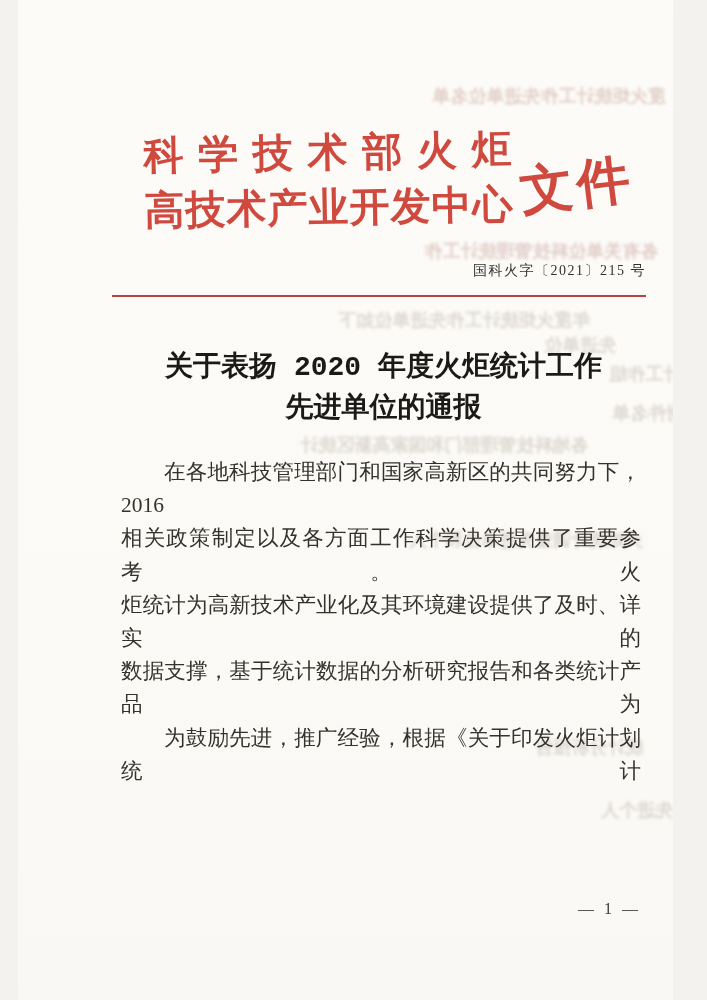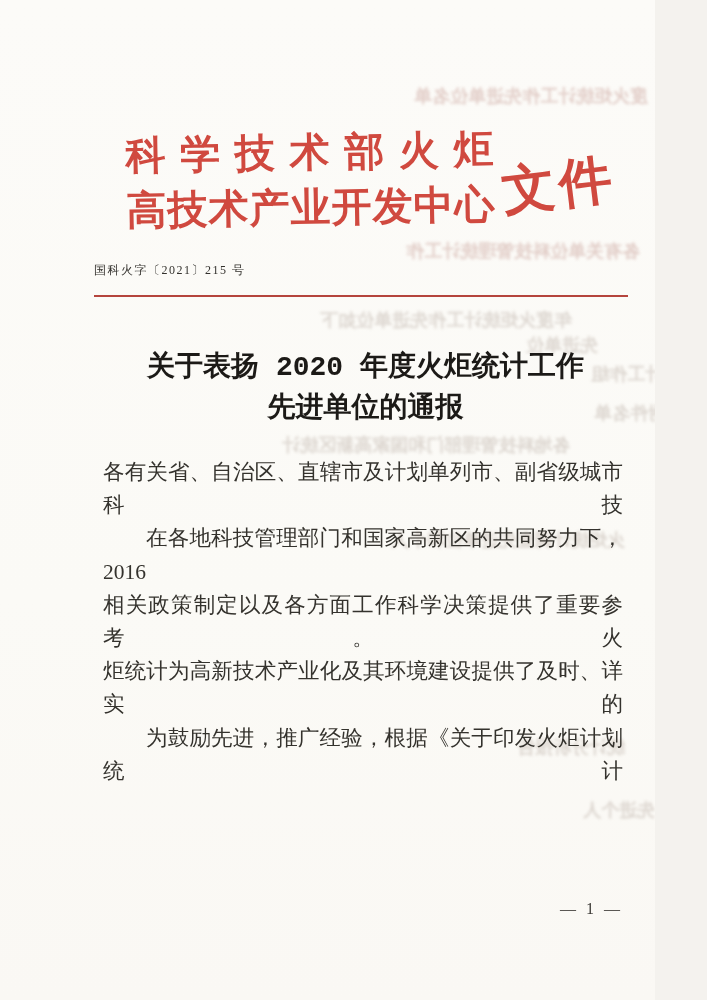--- a/index.html
+++ b/index.html
@@ -7,20 +7,21 @@
     width: 707px; height: 1000px;
     overflow: hidden;
     background: #f4f2ee;
   }
   .page {
     position: relative;
     width: 655px; height: 1000px;
     background: linear-gradient(180deg, #fcfbf8 0%, #fbfaf6 60%, #faf8f4 100%);
     font-family: "Liberation Serif", "DejaVu Serif", serif;
     overflow: hidden;
+    margin-left: 18px;
   }
 
   
   .header-org {
     position: absolute;
     left: 126px; top: 130px; width: 368px;
     color: #d0493f;
     font-weight: bold;
     transform: rotate(-1deg);
   }
@@ -42,22 +43,22 @@
     font-weight: bold;
     color: #d0493f;
     letter-spacing: 4px;
     transform: rotate(-7deg);
   }
 
   
   .doc-number {
     position: absolute;
     left: 94px; top: 262px; width: 534px;
-    text-align: left;
-    font-size: 12px;
+    text-align: right;
+    font-size: 14px;
     letter-spacing: 1.5px;
     color: #32302c;
   }
   .red-rule {
     position: absolute;
     left: 94px; top: 295px; width: 534px; height: 2px;
     background: #b5453d;
   }
 
   
@@ -145,22 +146,22 @@
 
   <div class="doc-number">国科火字〔2021〕215 号</div>
   <div class="red-rule"></div>
 
   <div class="title">
     <div>关于表扬 2020 年度火炬统计工作</div>
     <div>先进单位的通报</div>
   </div>
 
   <div class="body-text">
-      <div class="body-line">各有关省、自治区、直辖市及计划单列市、副省级城市科技</div>
       <div class="body-line indent">在各地科技管理部门和国家高新区的共同努力下，2016</div>
       <div class="body-line">相关政策制定以及各方面工作科学决策提供了重要参考。火</div>
       <div class="body-line">炬统计为高新技术产业化及其环境建设提供了及时、详实的</div>
+      <div class="body-line">数据支撑，基于统计数据的分析研究报告和各类统计产品为</div>
       <div class="body-line indent">为鼓励先进，推广经验，根据《关于印发火炬计划统计</div>
     </div>
 
   <div class="page-number">— 1 —</div>
 
 </div>
 
 </body></html>

